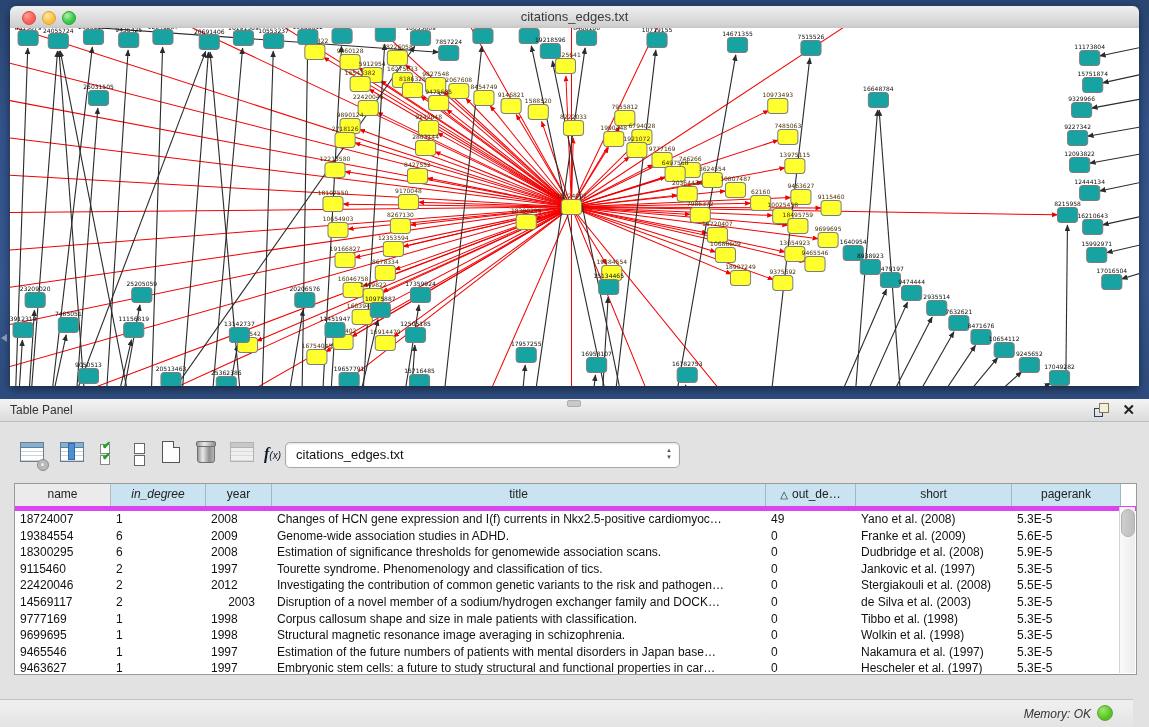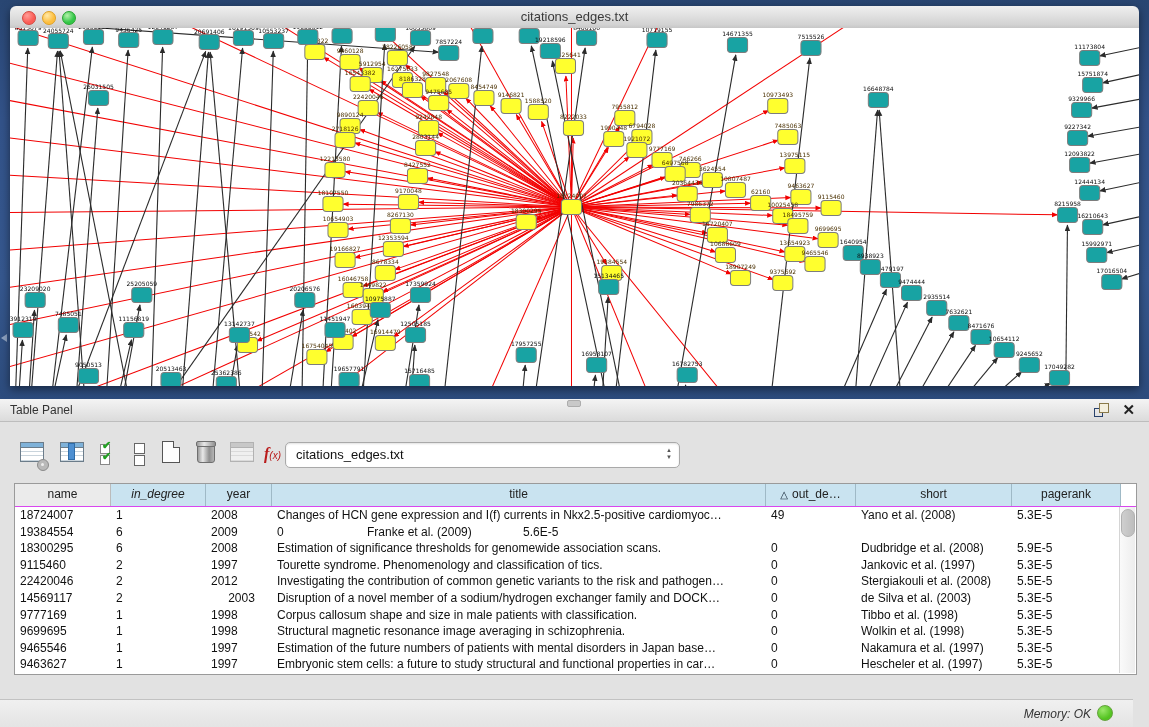--- a/index.html
+++ b/index.html
@@ -33,31 +33,31 @@
   .panel-title{position:absolute;left:10px;top:4px;font-size:12px;color:#333;}
   .splitter-handle{position:absolute;left:567px;top:1px;width:12px;height:5px;border-radius:2px;
     background:#C9C9C9;border:1px solid #ADADAD;}
   .float-btn{position:absolute;right:40px;top:4px;width:15px;height:14px;cursor:pointer;}
   .float-btn .sq1{position:absolute;left:0;bottom:0;width:7px;height:7px;border:1.5px solid #28416b;}
   .float-btn .sq2{position:absolute;right:0;top:0;width:8px;height:8px;border:1.5px solid #8a7a4a;background:#f4f0df;}
   .close-btn{position:absolute;right:14px;top:2px;font-size:15px;font-weight:bold;color:#222;cursor:pointer;}
   
   .ptoolbar{position:absolute;left:14px;top:40px;height:36px;right:14px;}
   .tb-icon{position:absolute;top:2px;width:26px;height:26px;cursor:pointer;}
-  .fx{font-size:14px;color:#b91c1c;top:6px !important;}
+  .fx{font-size:14px;color:#0f172a;top:6px !important;}
   .fx i{font-family:"Liberation Serif",serif;font-weight:bold;font-size:16px;}
   .fx span{font-size:10px;font-style:italic;}
   .tbl-dropdown{position:absolute;left:271px;top:3px;width:393px;height:24px;background:#fff;
     border:1px solid #A9A9A9;border-radius:5px;box-shadow:inset 0 1px 2px rgba(0,0,0,.12);}
   .tbl-dropdown .val{position:absolute;left:10px;top:4px;font-size:13px;color:#111;}
   .spinner{position:absolute;right:7px;top:4px;font-size:6px;line-height:7px;color:#555;text-align:center;}
   
   .tbl-box{position:absolute;left:14px;top:84px;width:1121px;height:190px;background:#fff;
     border:1px solid #9A9A9A;overflow:hidden;}
-  .thead{display:flex;height:22px;border-bottom:1px solid #d946ef;}
+  .thead{display:flex;height:22px;border-bottom:5px solid #d946ef;}
   .th{box-sizing:border-box;height:22px;background:#C9E3F0;border-right:1px solid #9FB9C6;
     font-size:12px;color:#222;text-align:center;line-height:21px;overflow:hidden;white-space:nowrap;}
   .th.gray{background:#EBEBEB;border-right:1px solid #BBB;}
   .sortglyph{display:inline-block;margin-right:4px;font-size:10px;color:#123;}
   .trow{display:flex;height:16.6px;}
   .td{box-sizing:border-box;padding-left:5px;font-size:12px;color:#111;line-height:16.5px;
     overflow:hidden;white-space:nowrap;}
   .vscroll{position:absolute;right:1px;top:23px;bottom:1px;width:15px;
     background:linear-gradient(90deg,#FAFAFA,#EDEDED);border-left:1px solid #D5D5D5;}
   .vthumb{position:absolute;left:1px;top:2px;width:12px;height:26px;border-radius:7px;
@@ -862,20 +862,21 @@
           <div class="td" style="flex: 0 0 66px;">2008</div>
           <div class="td" style="flex: 0 0 494px;">Changes of HCN gene expression and I(f) currents in Nkx2.5-positive cardiomyoc…</div>
           <div class="td" style="flex: 0 0 90px;">49</div>
           <div class="td" style="flex: 0 0 156px;">Yano et al. (2008)</div>
           <div class="td" style="flex: 0 0 109px;">5.3E-5</div>
         </div>
         <div class="trow">
           <div class="td" style="flex: 0 0 96px;">19384554</div>
           <div class="td" style="flex: 0 0 95px;">6</div>
           <div class="td" style="flex: 0 0 66px;">2009</div>
+          <div class="td" style="flex: 0 0 494px;">Genome-wide association studies in ADHD.</div>
           <div class="td" style="flex: 0 0 90px;">0</div>
           <div class="td" style="flex: 0 0 156px;">Franke et al. (2009)</div>
           <div class="td" style="flex: 0 0 109px;">5.6E-5</div>
         </div>
         <div class="trow">
           <div class="td" style="flex: 0 0 96px;">18300295</div>
           <div class="td" style="flex: 0 0 95px;">6</div>
           <div class="td" style="flex: 0 0 66px;">2008</div>
           <div class="td" style="flex: 0 0 494px;">Estimation of significance thresholds for genomewide association scans.</div>
           <div class="td" style="flex: 0 0 90px;">0</div>

